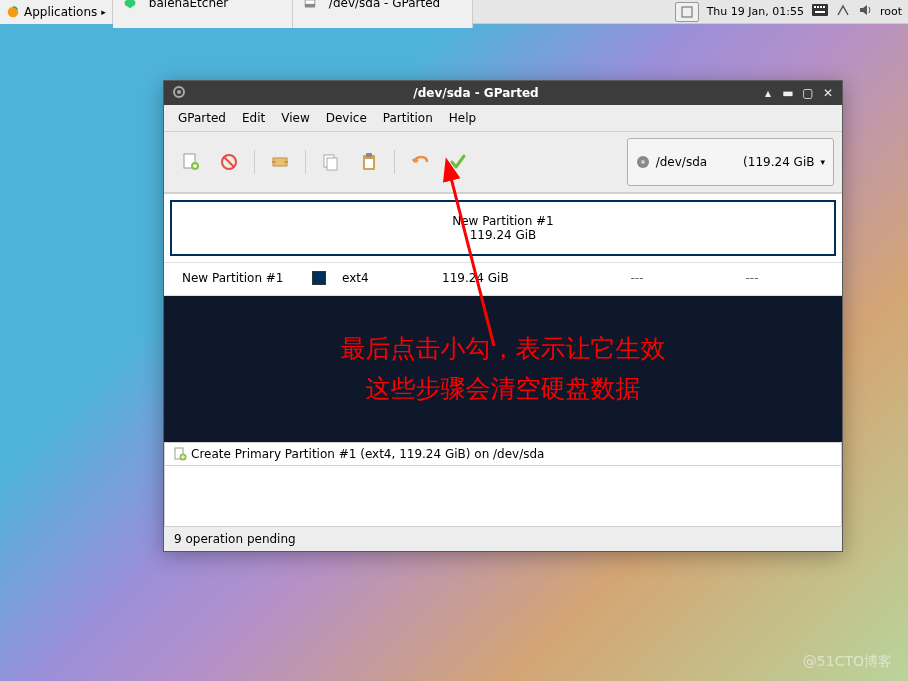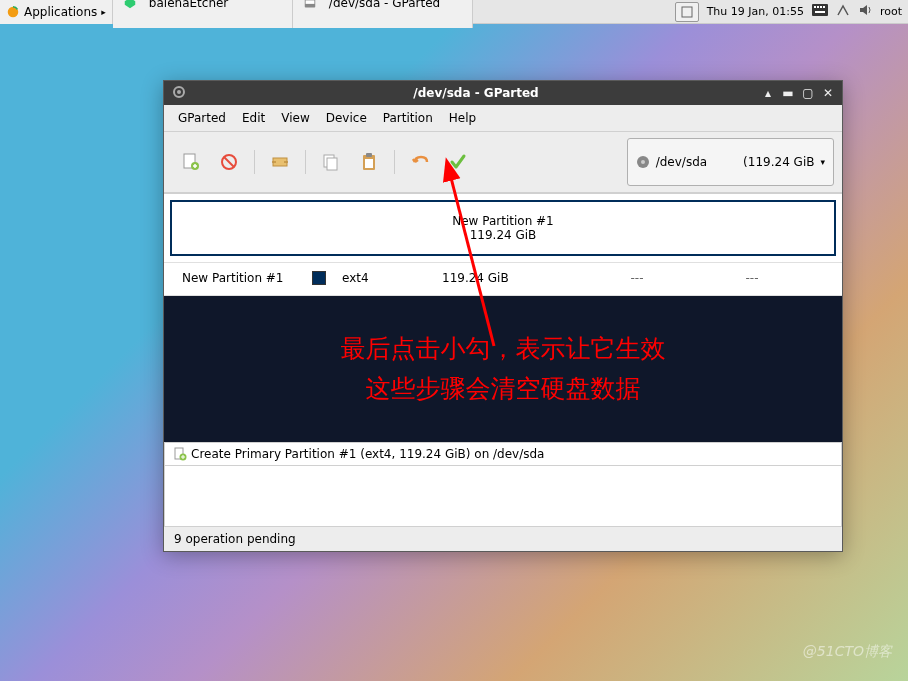--- a/index.html
+++ b/index.html
@@ -177,24 +177,23 @@
     
     .statusbar {
       background: #ededed;
       border-top: 1px solid #d0d0d0;
       padding: 5px 10px;
       font-size: 12px;
     }
 
     .watermark {
       position: absolute;
-      right: 16px; bottom: 20px;
+      right: 16px; bottom: 10px;
       color: rgba(255,255,255,0.5);
       font-size: 14px;
-      font-style: italic;
     }
   </style>
 </head>
 <body>
 
 <div class="panel">
   <div class="panel-left">
     <div class="apps-btn">
       <svg class="sm-icon" viewBox="0 0 16 16">
           <circle cx="8" cy="8" r="6" fill="#f39c12"></circle>

